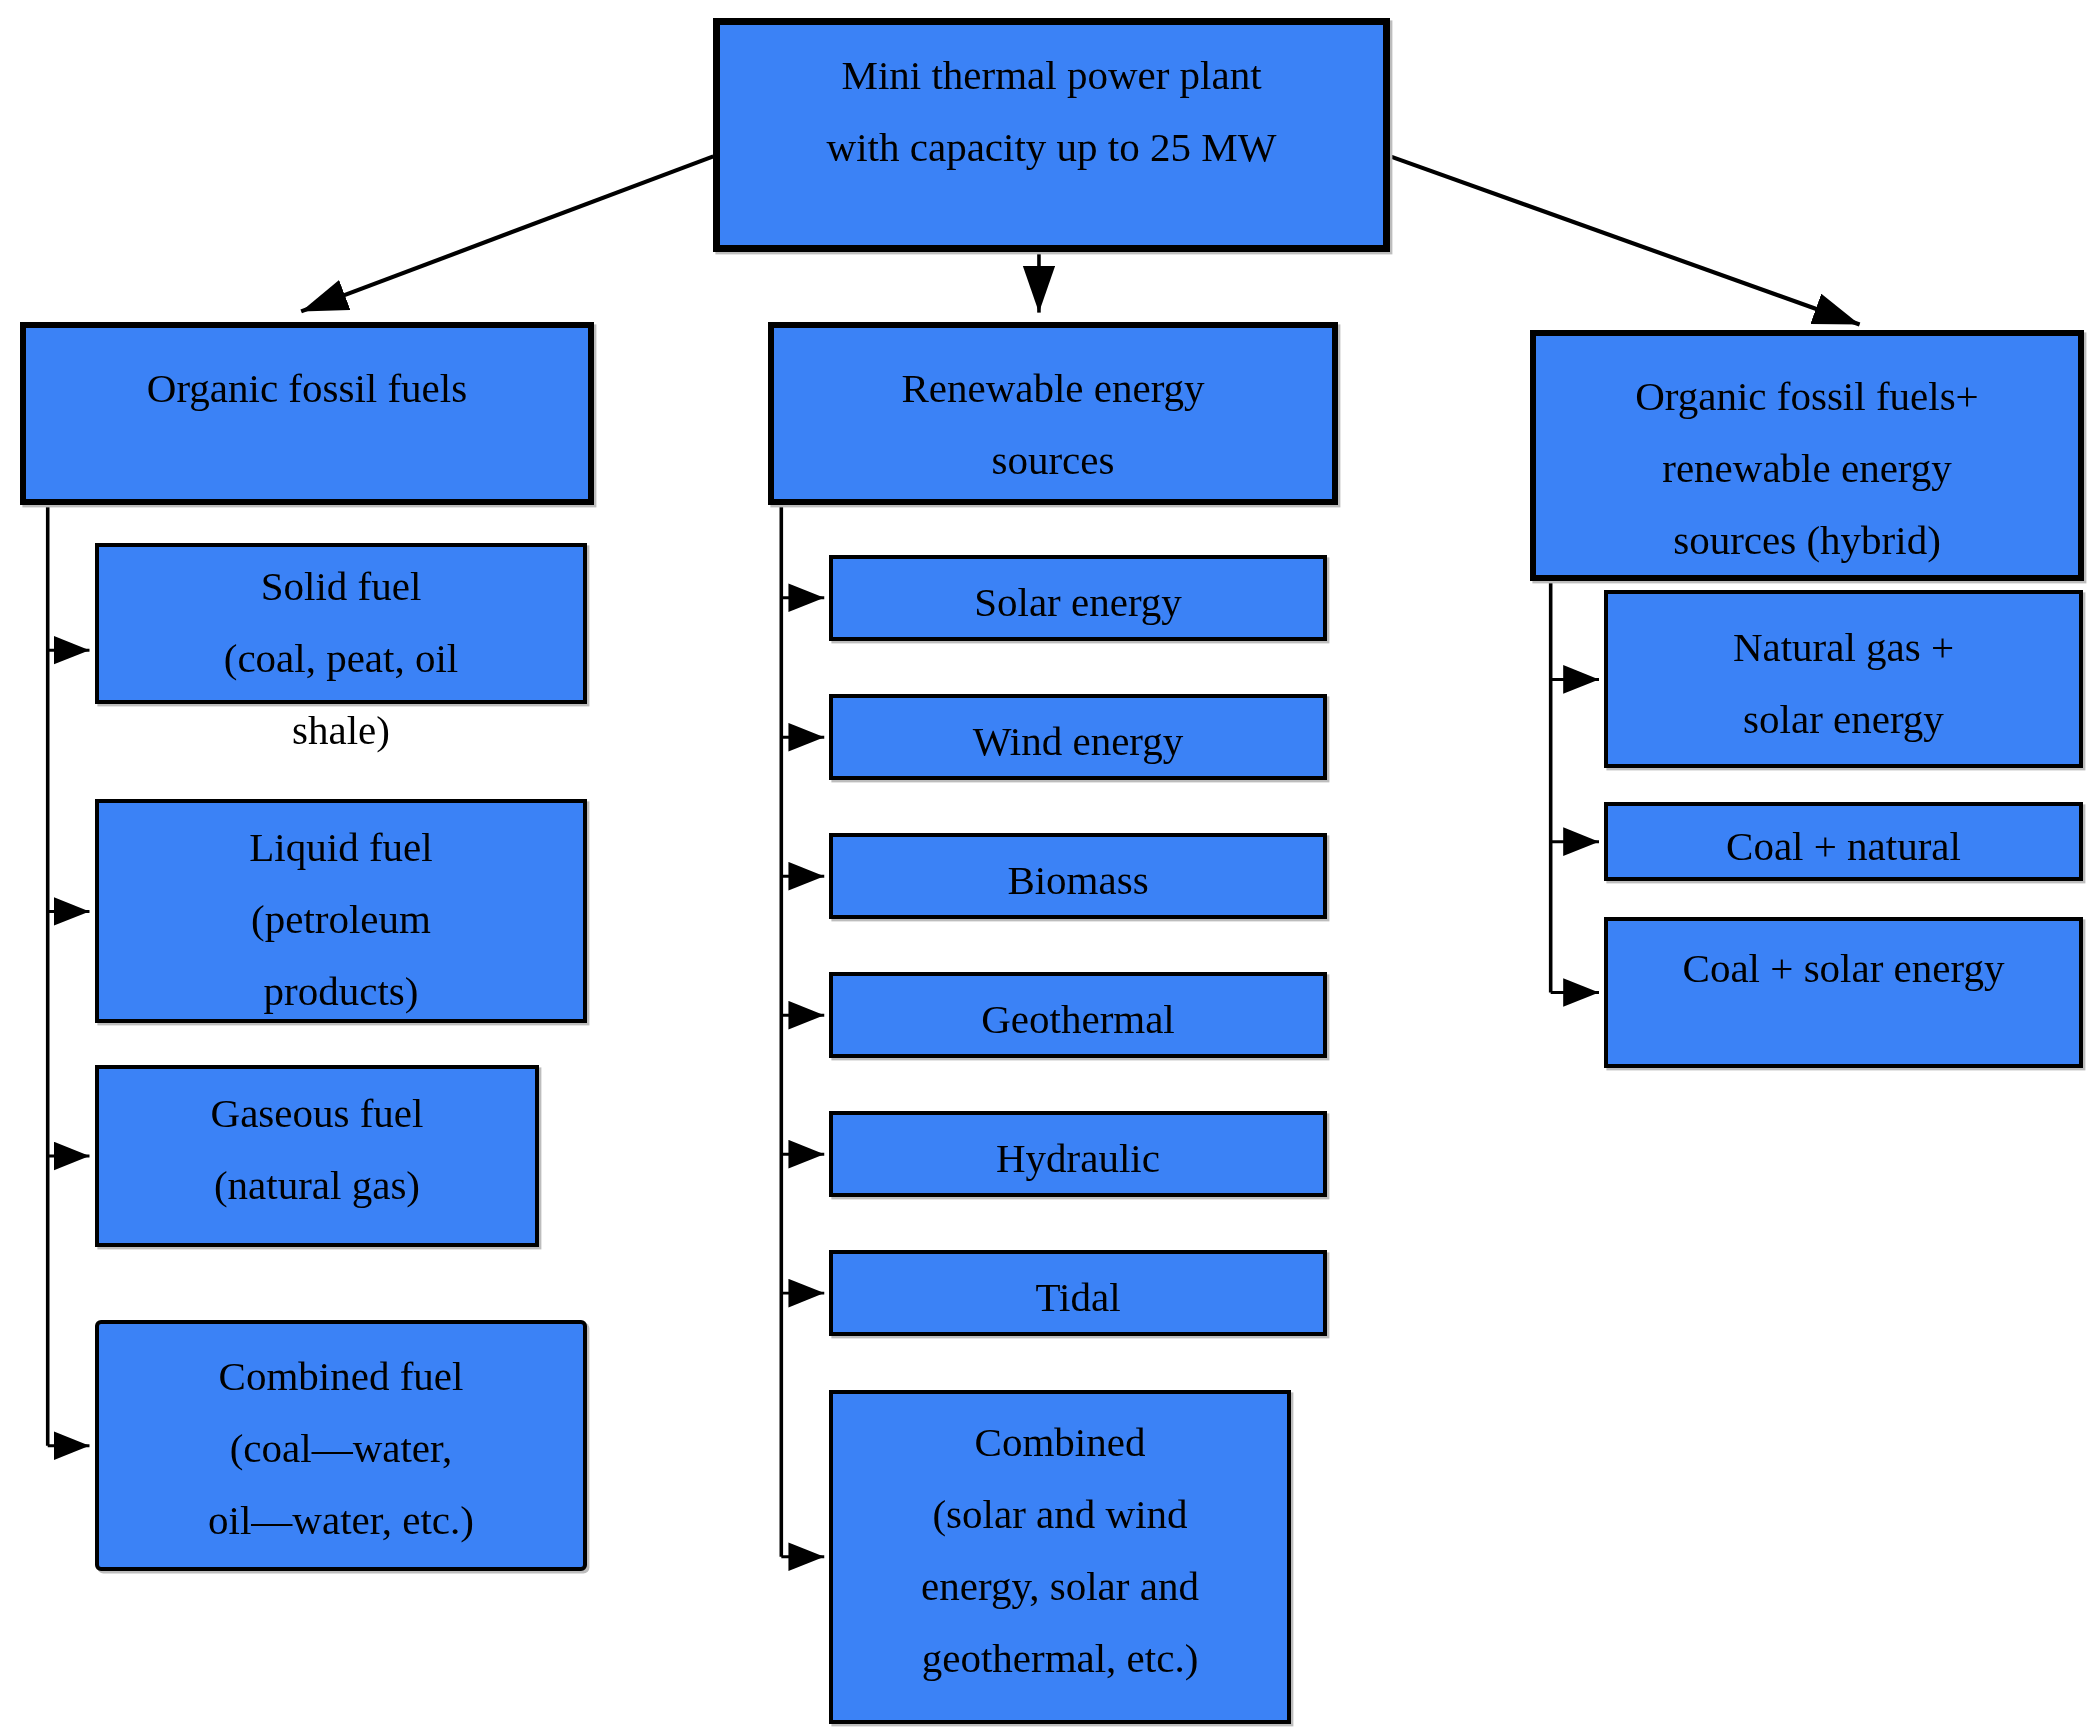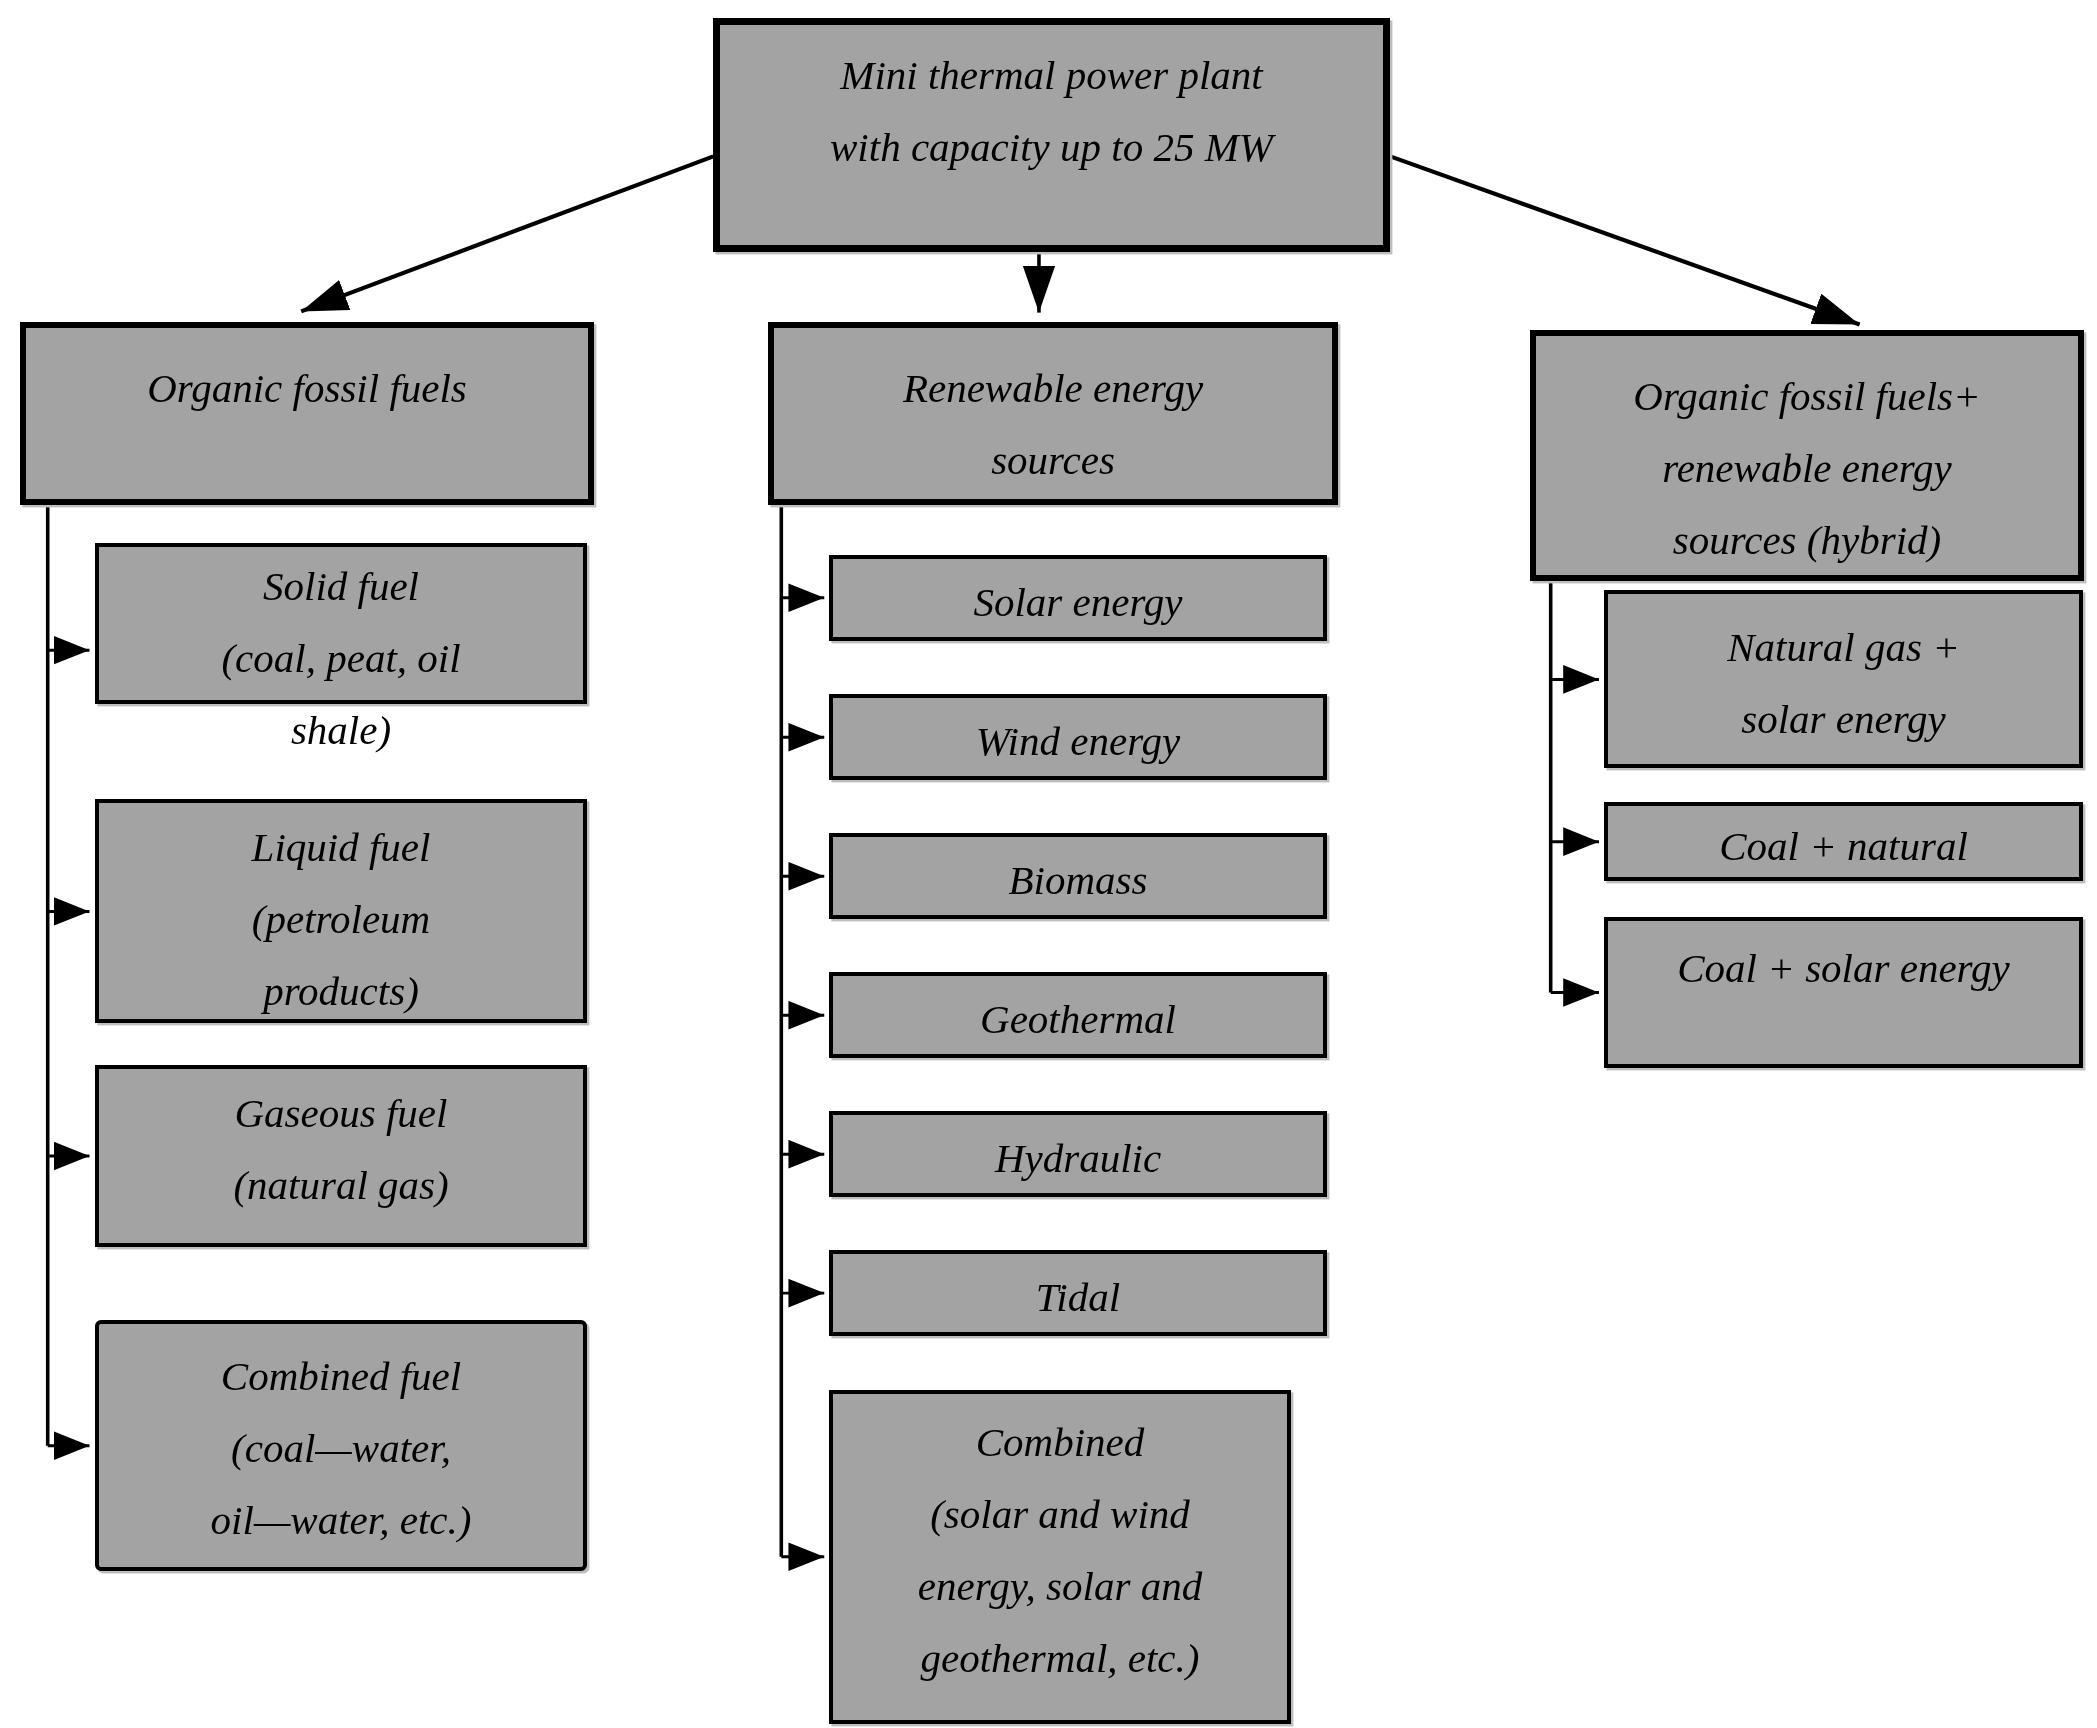--- a/index.html
+++ b/index.html
@@ -18,28 +18,27 @@
   .connectors {
     position: absolute;
     top: 0;
     left: 0;
     width: 2097px;
     height: 1728px;
   }
   .box {
     position: absolute;
     box-sizing: border-box;
-    background: #a3a3a3;
+    background: #3b82f6;
     border: 4.2px solid #000000;
     text-align: center;
     white-space: pre-line;
     font-size: 41px;
     line-height: 72px;
     box-shadow: 2.4px 2.4px 0 #bdbdbd;
-    font-style: italic;
   }
   .box.thick  { border-width: 6.6px; }
   .box.root   { border-width: 7.8px; }
 </style>
 </head>
 <body>
 
 <div class="canvas">
 
   <svg class="connectors" viewBox="0 0 3516 2897" xmlns="http://www.w3.org/2000/svg">
@@ -98,21 +97,21 @@
 sources (hybrid)</div>
 
   <div class="box" style="left:95px; top:543px; width:492px; height:161px; padding-top:3px;">Solid fuel
 (coal, peat, oil
 shale)</div>
 
   <div class="box" style="left:95px; top:799px; width:492px; height:224px; padding-top:8.4px;">Liquid fuel
 (petroleum
 products)</div>
 
-  <div class="box" style="left:95px; top:1065px; width:492px; height:182px; padding-top:8.4px;">Gaseous fuel
+  <div class="box" style="left:95px; top:1065px; width:444px; height:182px; padding-top:8.4px;">Gaseous fuel
 (natural gas)</div>
 
   <div class="box" style="left:95px; top:1320px; width:492px; height:251px; padding-top:15.5px;border-radius:6px;">Combined fuel
 (coal—water,
 oil—water, etc.)</div>
 
   <div class="box" style="left:829px; top:555px; width:498px; height:86px; padding-top:7.2px;">Solar energy</div>
 
   <div class="box" style="left:829px; top:694px; width:498px; height:86px; padding-top:7.2px;">Wind energy</div>
 

